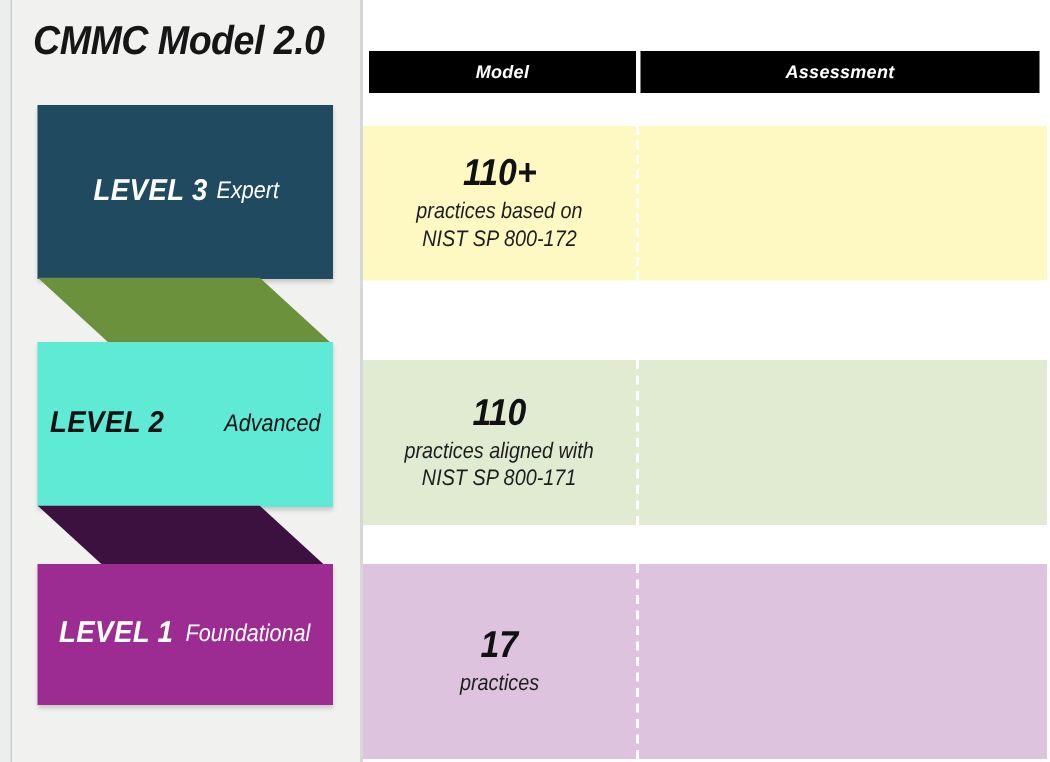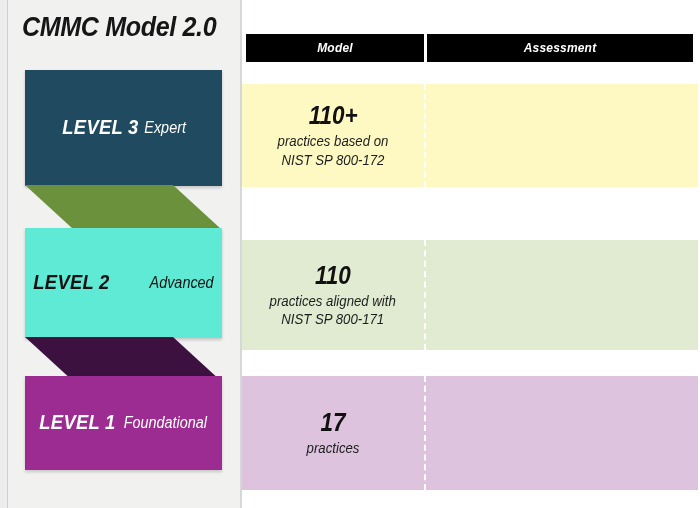--- a/index.html
+++ b/index.html
@@ -128,21 +128,21 @@
     font-size: 15px;
     color: #1d1d1d;
     line-height: 1.25;
     transform: scaleX(0.9);
     white-space: pre-line;
   }
 
   
   .band-l3 { top: 84px;  height: 103px; background: #fef9c3; }
   .band-l2 { top: 228px; height: 110px; background: #e1ebd2; margin-top: 12px; }
-  .band-l1 { top: 376px; height: 114px; background: #ddc3de; }
+  .band-l1 { top: 376px; height: 130px; background: #ddc3de; }
 
   
   .level-box {
     position: absolute;
     left: 25px;
     width: 197px;
     display: flex;
     flex-direction: row;
     align-items: center;
     justify-content: center;

